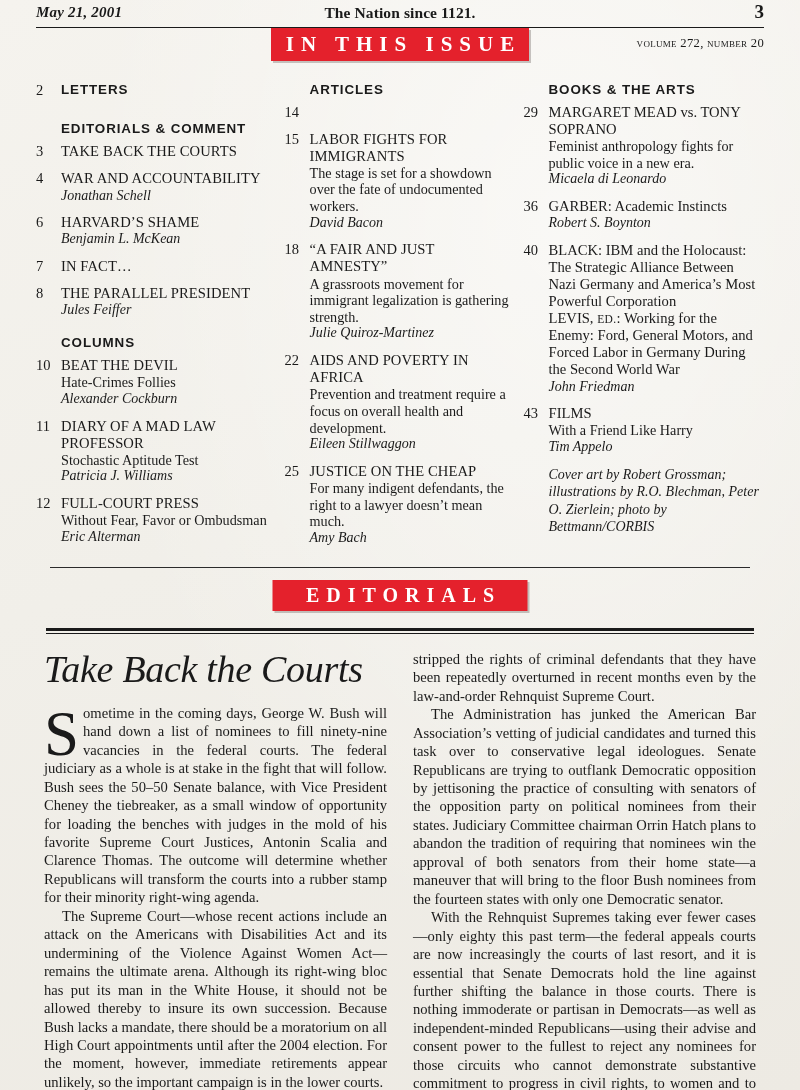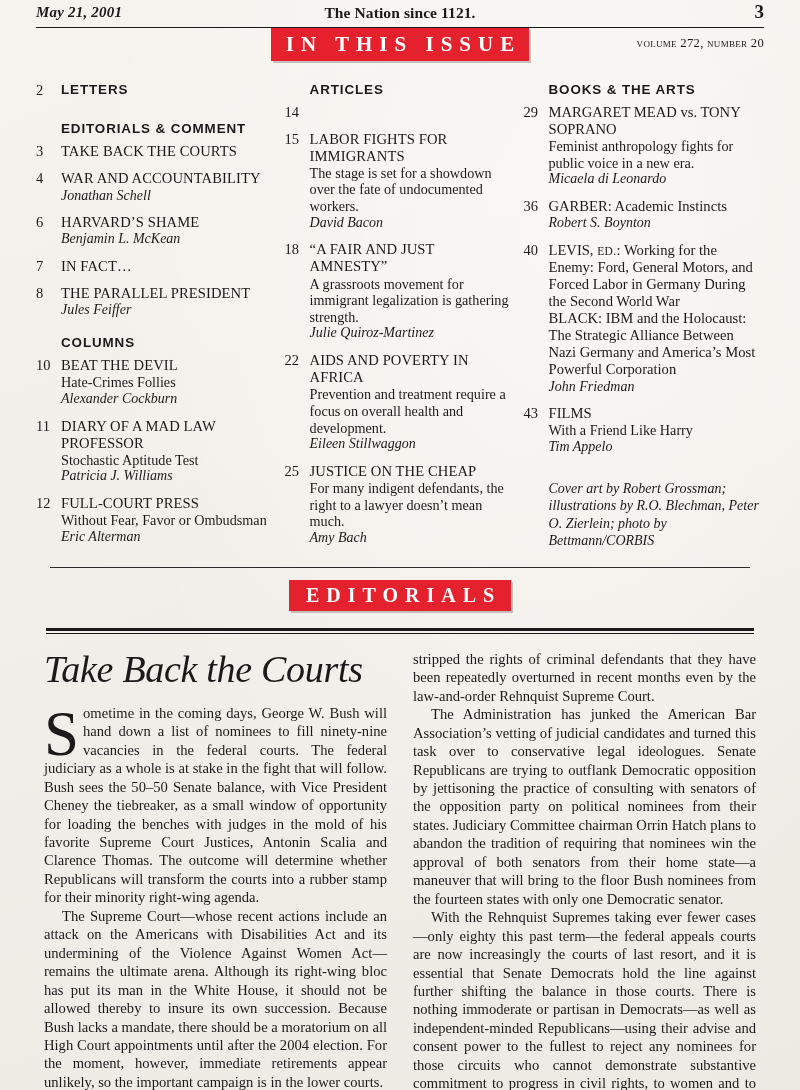--- a/index.html
+++ b/index.html
@@ -149,21 +149,21 @@
   }
   .toc-author {
     font-style: italic;
     font-size: 14px;
     line-height: 1.2;
   }
   .toc-note {
     font-style: italic;
     font-size: 14px;
     line-height: 1.25;
-    margin-top: 24px;
+    margin-top: 10px;
     margin-left: 25px;
   }
   .smallcaps-ed {
     font-size: 11.5px;
     letter-spacing: .4px;
   }
 
   
   .toc-bottom-rule {
     border-top: 1.3px solid #2b2b2b;
@@ -172,21 +172,21 @@
   .banner-editorials-row {
     position: relative;
     height: 40px;
     margin-top: 12px;
   }
   .banner-editorials {
     position: absolute;
     left: 50%;
     transform: translateX(-50%);
     top: 0;
-    width: 222px;
+    width: 255px;
     height: 31px;
     line-height: 31px;
     font-size: 20px;
   }
   .double-rule {
     margin: 8px 10px 0 10px;
   }
   .double-rule .thick {
     border-top: 3.2px solid #1a1a1a;
   }
@@ -377,22 +377,22 @@
       <div class="toc-entry">
         <div class="toc-page">36</div>
         <div class="toc-body">
           <div class="toc-title mixed">GARBER: Academic Instincts</div>
           <div class="toc-author">Robert S. Boynton</div>
         </div>
       </div>
       <div class="toc-entry">
         <div class="toc-page">40</div>
         <div class="toc-body">
+          <div class="toc-title mixed">BLACK: IBM and the Holocaust: The Strategic Alliance Between Nazi Germany and America’s Most Powerful Corporation</div>
           <div class="toc-title mixed"><span>LEVIS, </span><span class="smallcaps-ed" style="text-transform:uppercase;">ed.</span><span>: Working for the Enemy: Ford, General Motors, and Forced Labor in Germany During the Second World War</span></div>
-          <div class="toc-title mixed">BLACK: IBM and the Holocaust: The Strategic Alliance Between Nazi Germany and America’s Most Powerful Corporation</div>
           <div class="toc-author">John Friedman</div>
         </div>
       </div>
       <div class="toc-entry">
         <div class="toc-page">43</div>
         <div class="toc-body">
           <div class="toc-title mixed">FILMS</div>
           <div class="toc-sub">With a Friend Like Harry</div>
           <div class="toc-author">Tim Appelo</div>
         </div>

